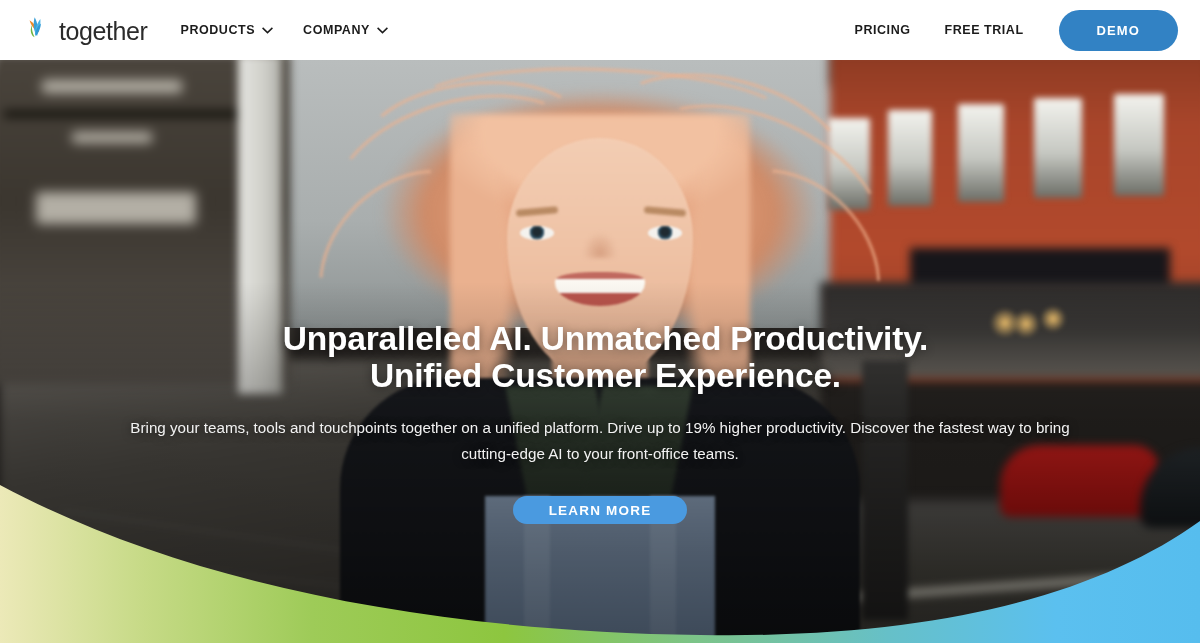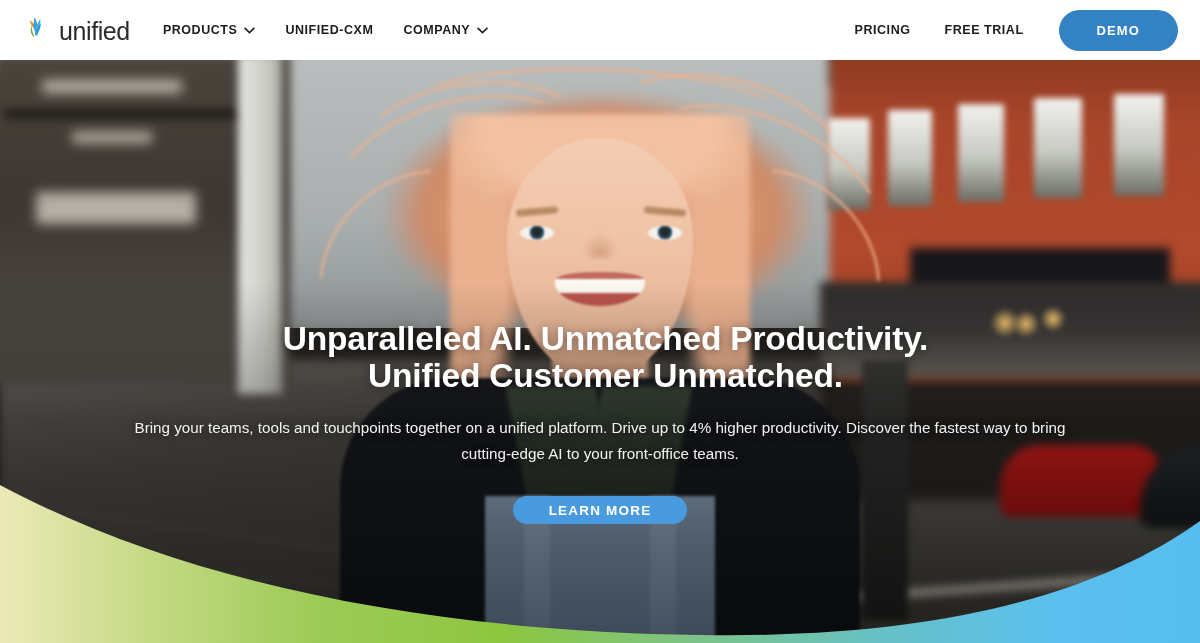--- a/index.html
+++ b/index.html
@@ -387,36 +387,33 @@
   <div class="navbar">
 
     <div class="brand">
       <svg class="brand-mark" viewBox="0 0 40 40">
         <path d="M20.5 6.5 C22.5 12 22.8 18.5 21.3 24.5 C19 22 17.5 14 20.5 6.5 Z" fill="#f08a24" transform="rotate(-36 20 18)"></path>
         <path d="M20.5 5 C23.5 11 24 19 22 27 C18.5 23 17.5 13 20.5 5 Z" fill="#3aa0d8" transform="rotate(-4 20 18)"></path>
         <path d="M20.5 6 C24 11.5 25.5 19 24 26 C20.5 23 19 13.5 20.5 6 Z" fill="#4ab4e6" transform="rotate(26 21 19)"></path>
         <path d="M19.5 14 C17.5 18 16.5 23 17 28.5 C13.8 25.5 14.6 18.5 19.5 14 Z" fill="#6eb43f" transform="rotate(-22 18 22)"></path>
         <path d="M20 12 C23 16 25.5 21 26 27 C22 25 19 19 20 12 Z" fill="#2f9ad6" transform="rotate(44 23 21)"></path>
       </svg>
-      <span class="brand-name">unified</span>
+      <span class="brand-name">together</span>
     </div>
 
     <nav class="nav-links">
 
       <div class="nav-item">
         <span class="nav-label">PRODUCTS</span>
         <svg class="chev" viewBox="0 0 12 8">
           <path d="M1 1.6 L6 6.4 L11 1.6" fill="none" stroke="#1c1c1c" stroke-width="1.7" stroke-linecap="square"></path>
         </svg>
       </div>
 
 
-      <div class="nav-item">
-        <span class="nav-label">UNIFIED-CXM</span>
-      </div>
 
 
       <div class="nav-item">
         <span class="nav-label">COMPANY</span>
         <svg class="chev" viewBox="0 0 12 8">
           <path d="M1 1.6 L6 6.4 L11 1.6" fill="none" stroke="#1c1c1c" stroke-width="1.7" stroke-linecap="square"></path>
         </svg>
       </div>
 
     </nav>
@@ -493,23 +490,23 @@
       <div class="denim"></div>
       <div class="denim-strap" style="left:204px;"></div>
       <div class="denim-strap" style="left:330px;"></div>
     </div>
 
     <div class="hero-veil"></div>
 
     <div class="hero-copy" style="top:260px;">
       <h1 class="headline">
         <span>Unparalleled AI. Unmatched Productivity.</span>
-        <span class="l2">Unified Customer Unmatched.</span>
+        <span class="l2">Unified Customer Experience.</span>
       </h1>
-      <p class="subhead">Bring your teams, tools and touchpoints together on a unified platform. Drive up to 4% higher productivity. Discover the fastest way to bring cutting-edge AI to your front-office teams.</p>
+      <p class="subhead">Bring your teams, tools and touchpoints together on a unified platform. Drive up to 19% higher productivity. Discover the fastest way to bring cutting-edge AI to your front-office teams.</p>
       <div class="learn-wrap">
         <button class="learn-btn">LEARN MORE</button>
       </div>
     </div>
 
     <svg class="wave" viewBox="0 0 1200 180" preserveAspectRatio="none">
       <defs>
         <linearGradient id="waveGrad" x1="0" y1="0" x2="1" y2="0">
           <stop offset="0%" stop-color="#ece9b8"></stop>
           <stop offset="12%" stop-color="#c6da86"></stop>

